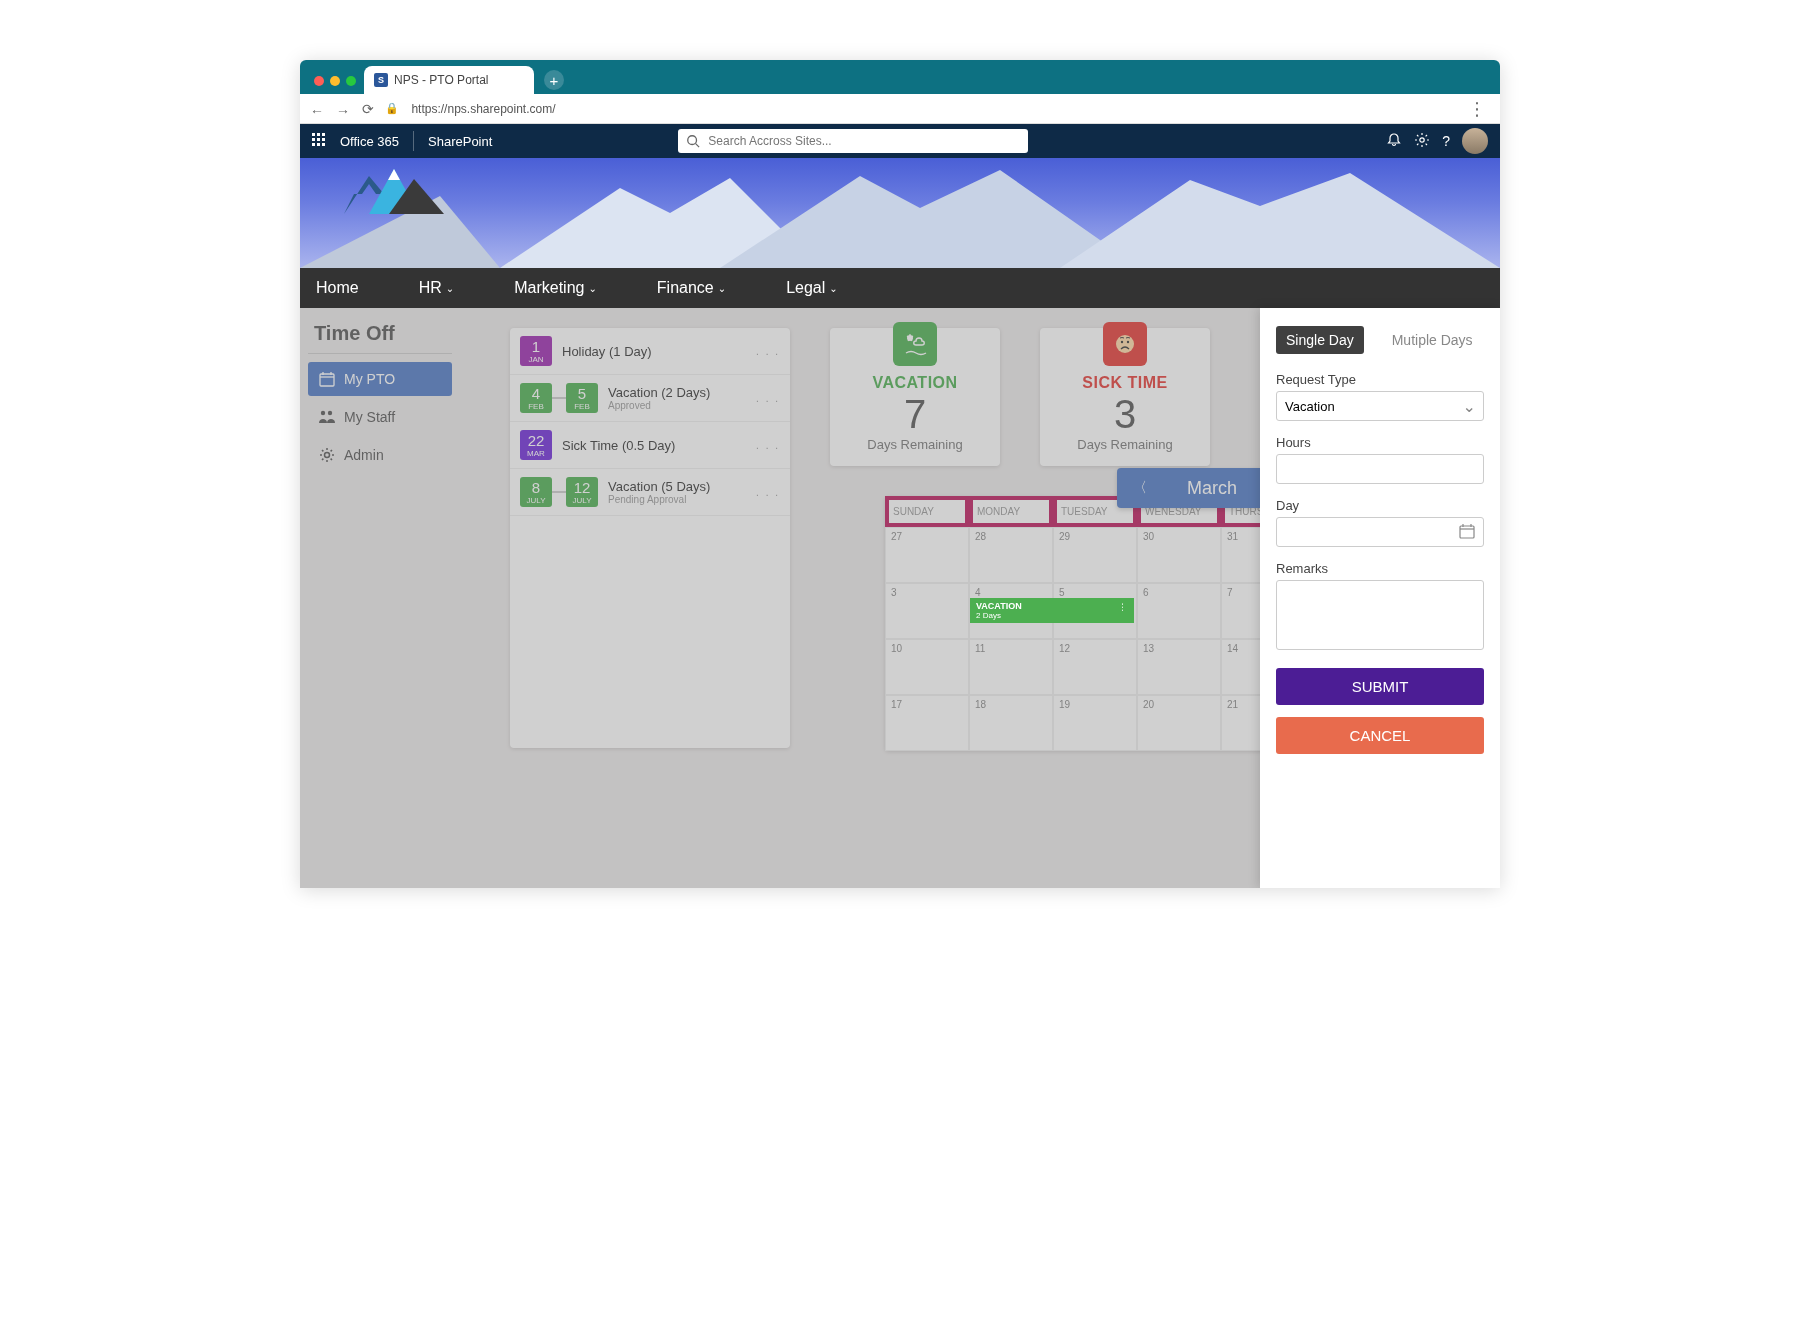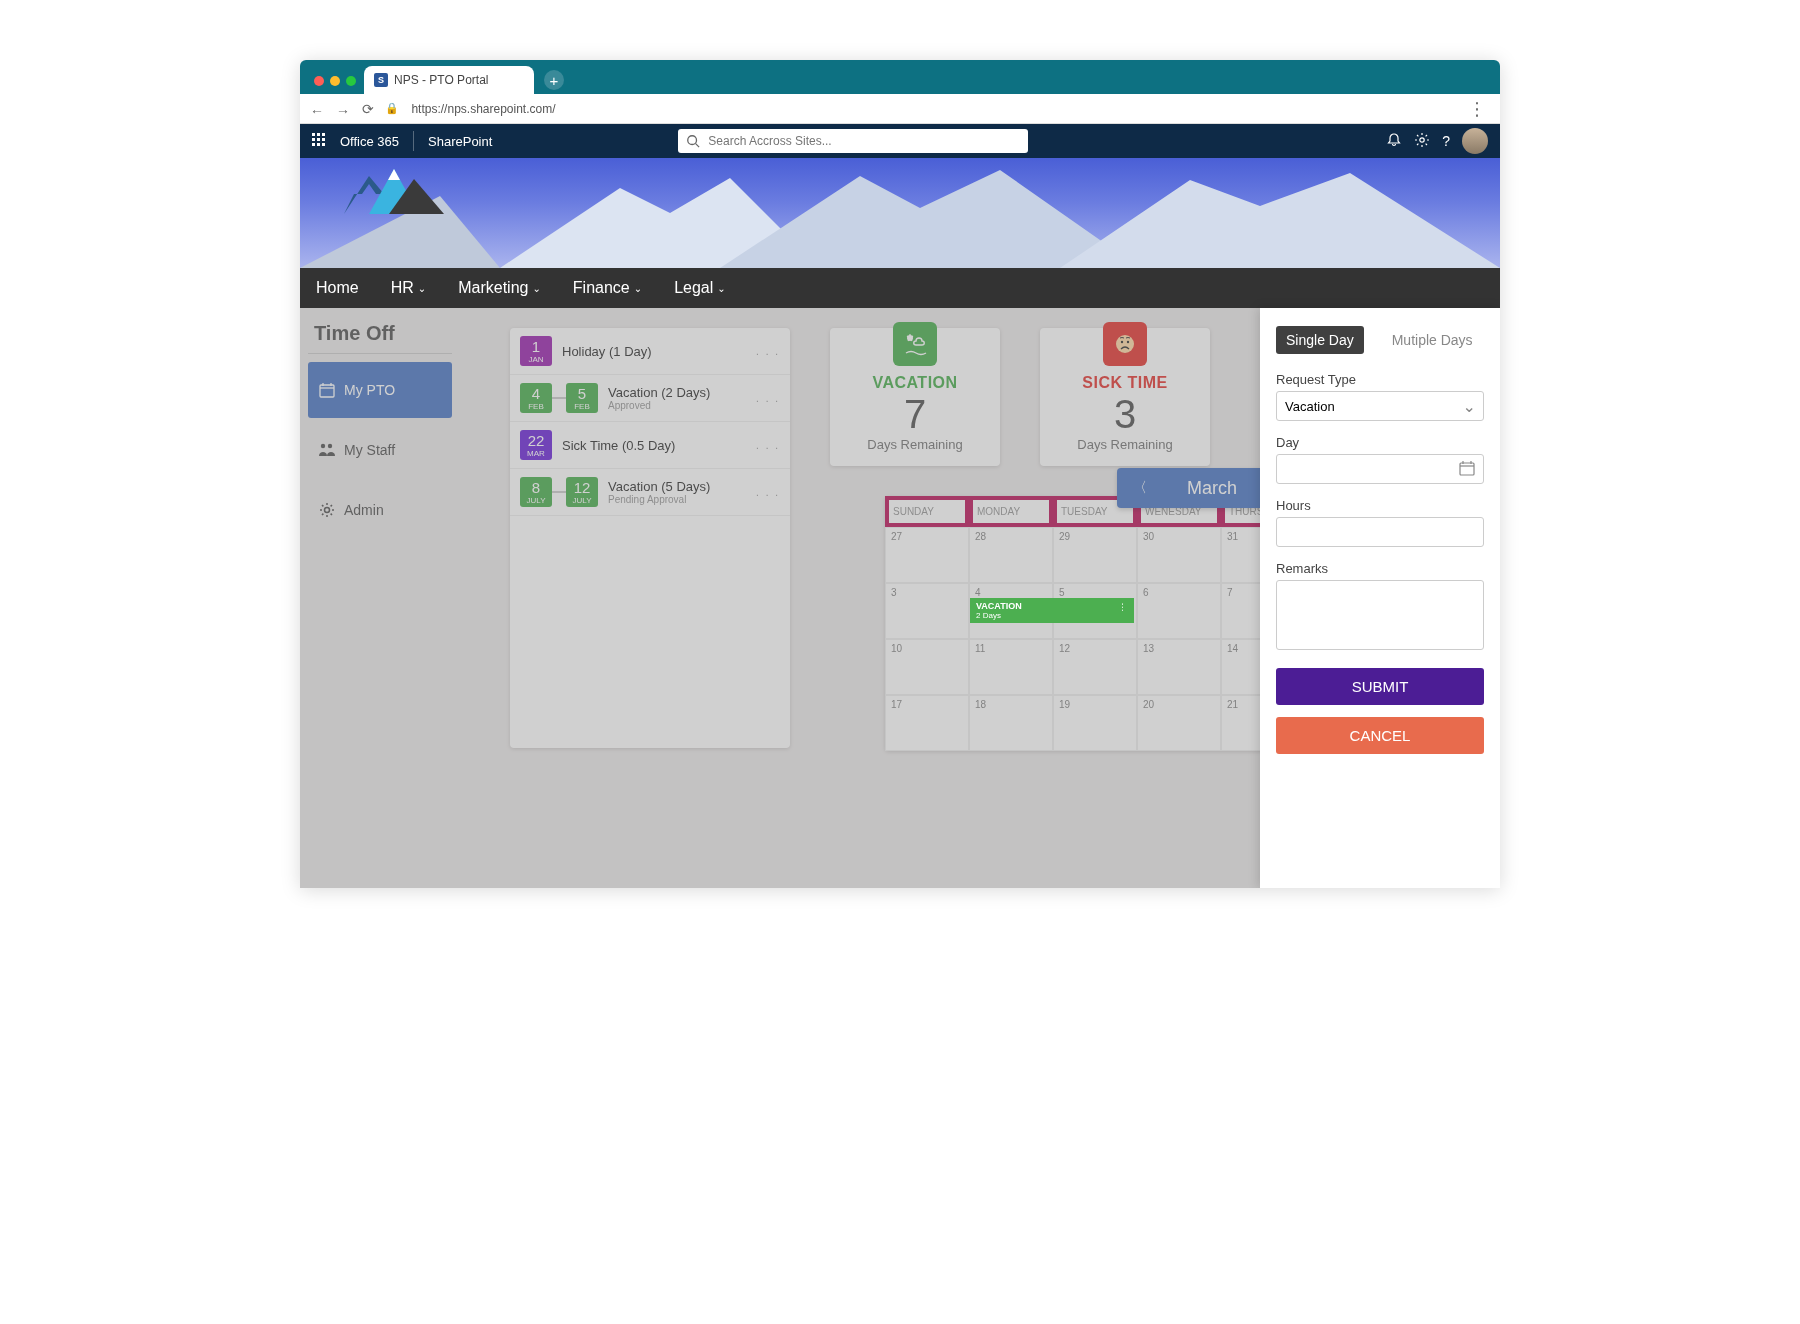--- a/index.html
+++ b/index.html
@@ -33,33 +33,33 @@
 .avatar { width: 26px; height: 26px; border-radius: 50%; background: linear-gradient(#c7b299,#8a7a66); }
 
 
 .banner { height: 110px; background: linear-gradient(to bottom, #4a5fd6 0%, #6a7ce0 40%, #aab4ee 100%); position: relative; overflow:hidden; }
 .mountains { position:absolute; inset:0; }
 .logo { position:absolute; left: 18px; top: 6px; text-align:center; }
 .logo-top { font-size: 15px; color: #2e5a7a; letter-spacing: 1px; font-weight:400; margin-top: 48px; }
 .logo-mtns { position: relative; width: 120px; height: 50px; }
 
 
-.nav { background: #333; height: 40px; display: flex; align-items: center; padding: 0 16px; gap: 32px; }
+.nav { background: #333; height: 40px; display: flex; align-items: center; padding: 0 16px; gap: 60px; }
 .nav a { color: #fff; font-size: 16px; text-decoration: none; display:flex; align-items:center; gap:4px; }
 .chev { font-size: 10px; }
 
 
 .content-wrap { position: relative; background: #eceaea; min-height: 580px; }
 .overlay { position:absolute; inset:0; background: rgba(120,120,120,0.35); pointer-events:none; }
 .content { display: flex; position: relative; }
 
 
 .sidebar { width: 160px; padding: 10px 8px; }
 .side-title { font-size: 20px; color:#555; font-weight:600; padding: 4px 6px 8px; border-bottom: 1px solid #ccc; margin-bottom: 8px; }
-.side-item { display:flex; align-items:center; gap: 8px; padding: 19px 10px; color:#555; font-size: 14px; border-radius: 3px; cursor:pointer; margin-bottom: 4px; }
+.side-item { display:flex; align-items:center; gap: 8px; padding: 8px 10px; color:#555; font-size: 14px; border-radius: 3px; cursor:pointer; margin-bottom: 4px; }
 .side-item.active { background: #4d79c5; color:#fff; }
 .side-icon { width:18px; height:18px; display:flex; align-items:center; justify-content:center; }
 
 
 .main { flex: 1; padding: 20px 20px 30px 50px; display:flex; flex-direction:column; gap: 4px; }
 .top-row { display:flex; gap: 40px; align-items:flex-start; }
 
 
 .requests { background:#fff; border-radius: 4px; width: 280px; box-shadow: 0 1px 4px rgba(0,0,0,0.15); }
 .req-header { background:#4d79c5; color:#fff; border-radius:4px 4px 0 0; padding: 10px 12px; display:flex; align-items:center; justify-content:space-between; }
@@ -412,38 +412,38 @@
       <div class="field">
         <label>Request Type</label>
         <div class="select-wrap">
           <div class="input">
               <span>Vacation</span>
             </div>
           <span class="dd">⌄</span>
         </div>
       </div>
       <div class="field">
+        <label>Hours</label>
+        <div class="input"></div>
+      </div>
+      <div class="field">
         <label>Day</label>
         <div class="input">
           <span></span>
           <span class="calicon">
             <svg width="16" height="16" viewBox="0 0 16 16">
                 <rect x="1" y="3" width="14" height="12" rx="1" fill="none" stroke="#888" stroke-width="1.2"></rect>
                 <line x1="1" y1="6" x2="15" y2="6" stroke="#888" stroke-width="1.2"></line>
                 <line x1="4" y1="1" x2="4" y2="4" stroke="#888" stroke-width="1.2"></line>
                 <line x1="12" y1="1" x2="12" y2="4" stroke="#888" stroke-width="1.2"></line>
               </svg>
           </span>
         </div>
       </div>
       <div class="field">
-        <label>Hours</label>
-        <div class="input"></div>
-      </div>
-      <div class="field">
         <label>Remarks</label>
         <textarea style=""></textarea>
       </div>
       <button class="btn btn-submit">SUBMIT</button>
       <button class="btn btn-cancel">CANCEL</button>
     </div>
 
   </div>
 
 </div>

